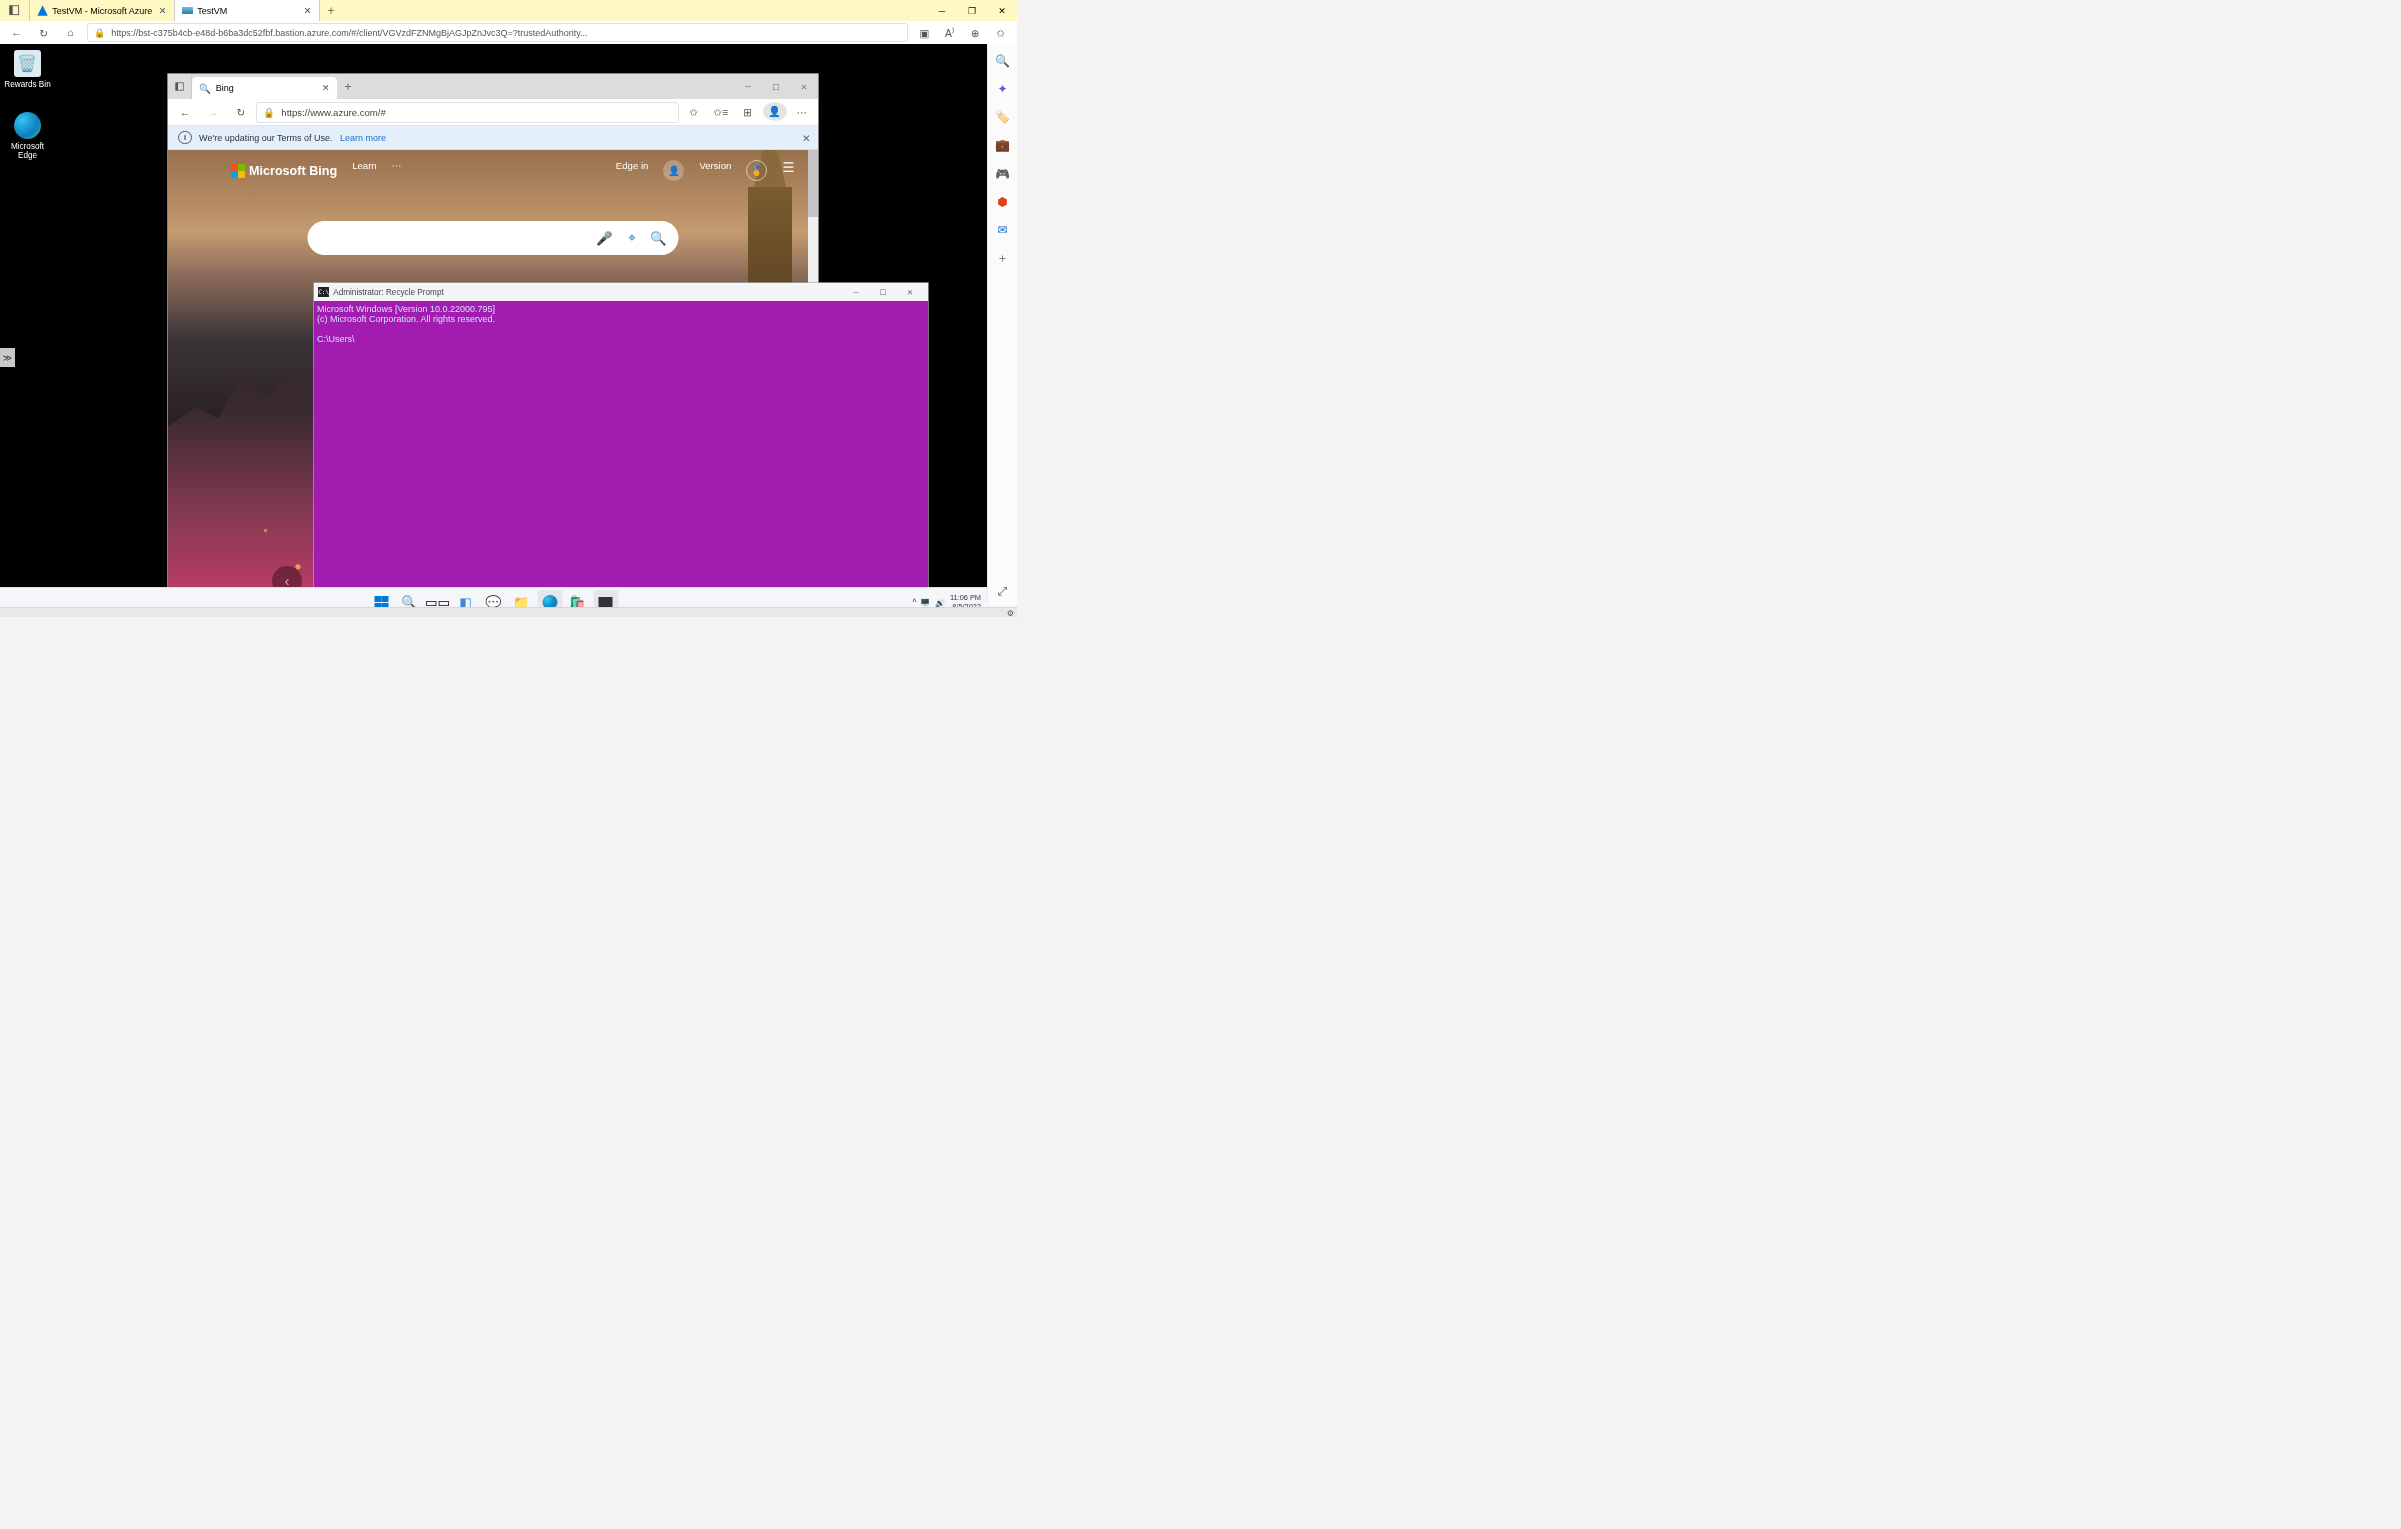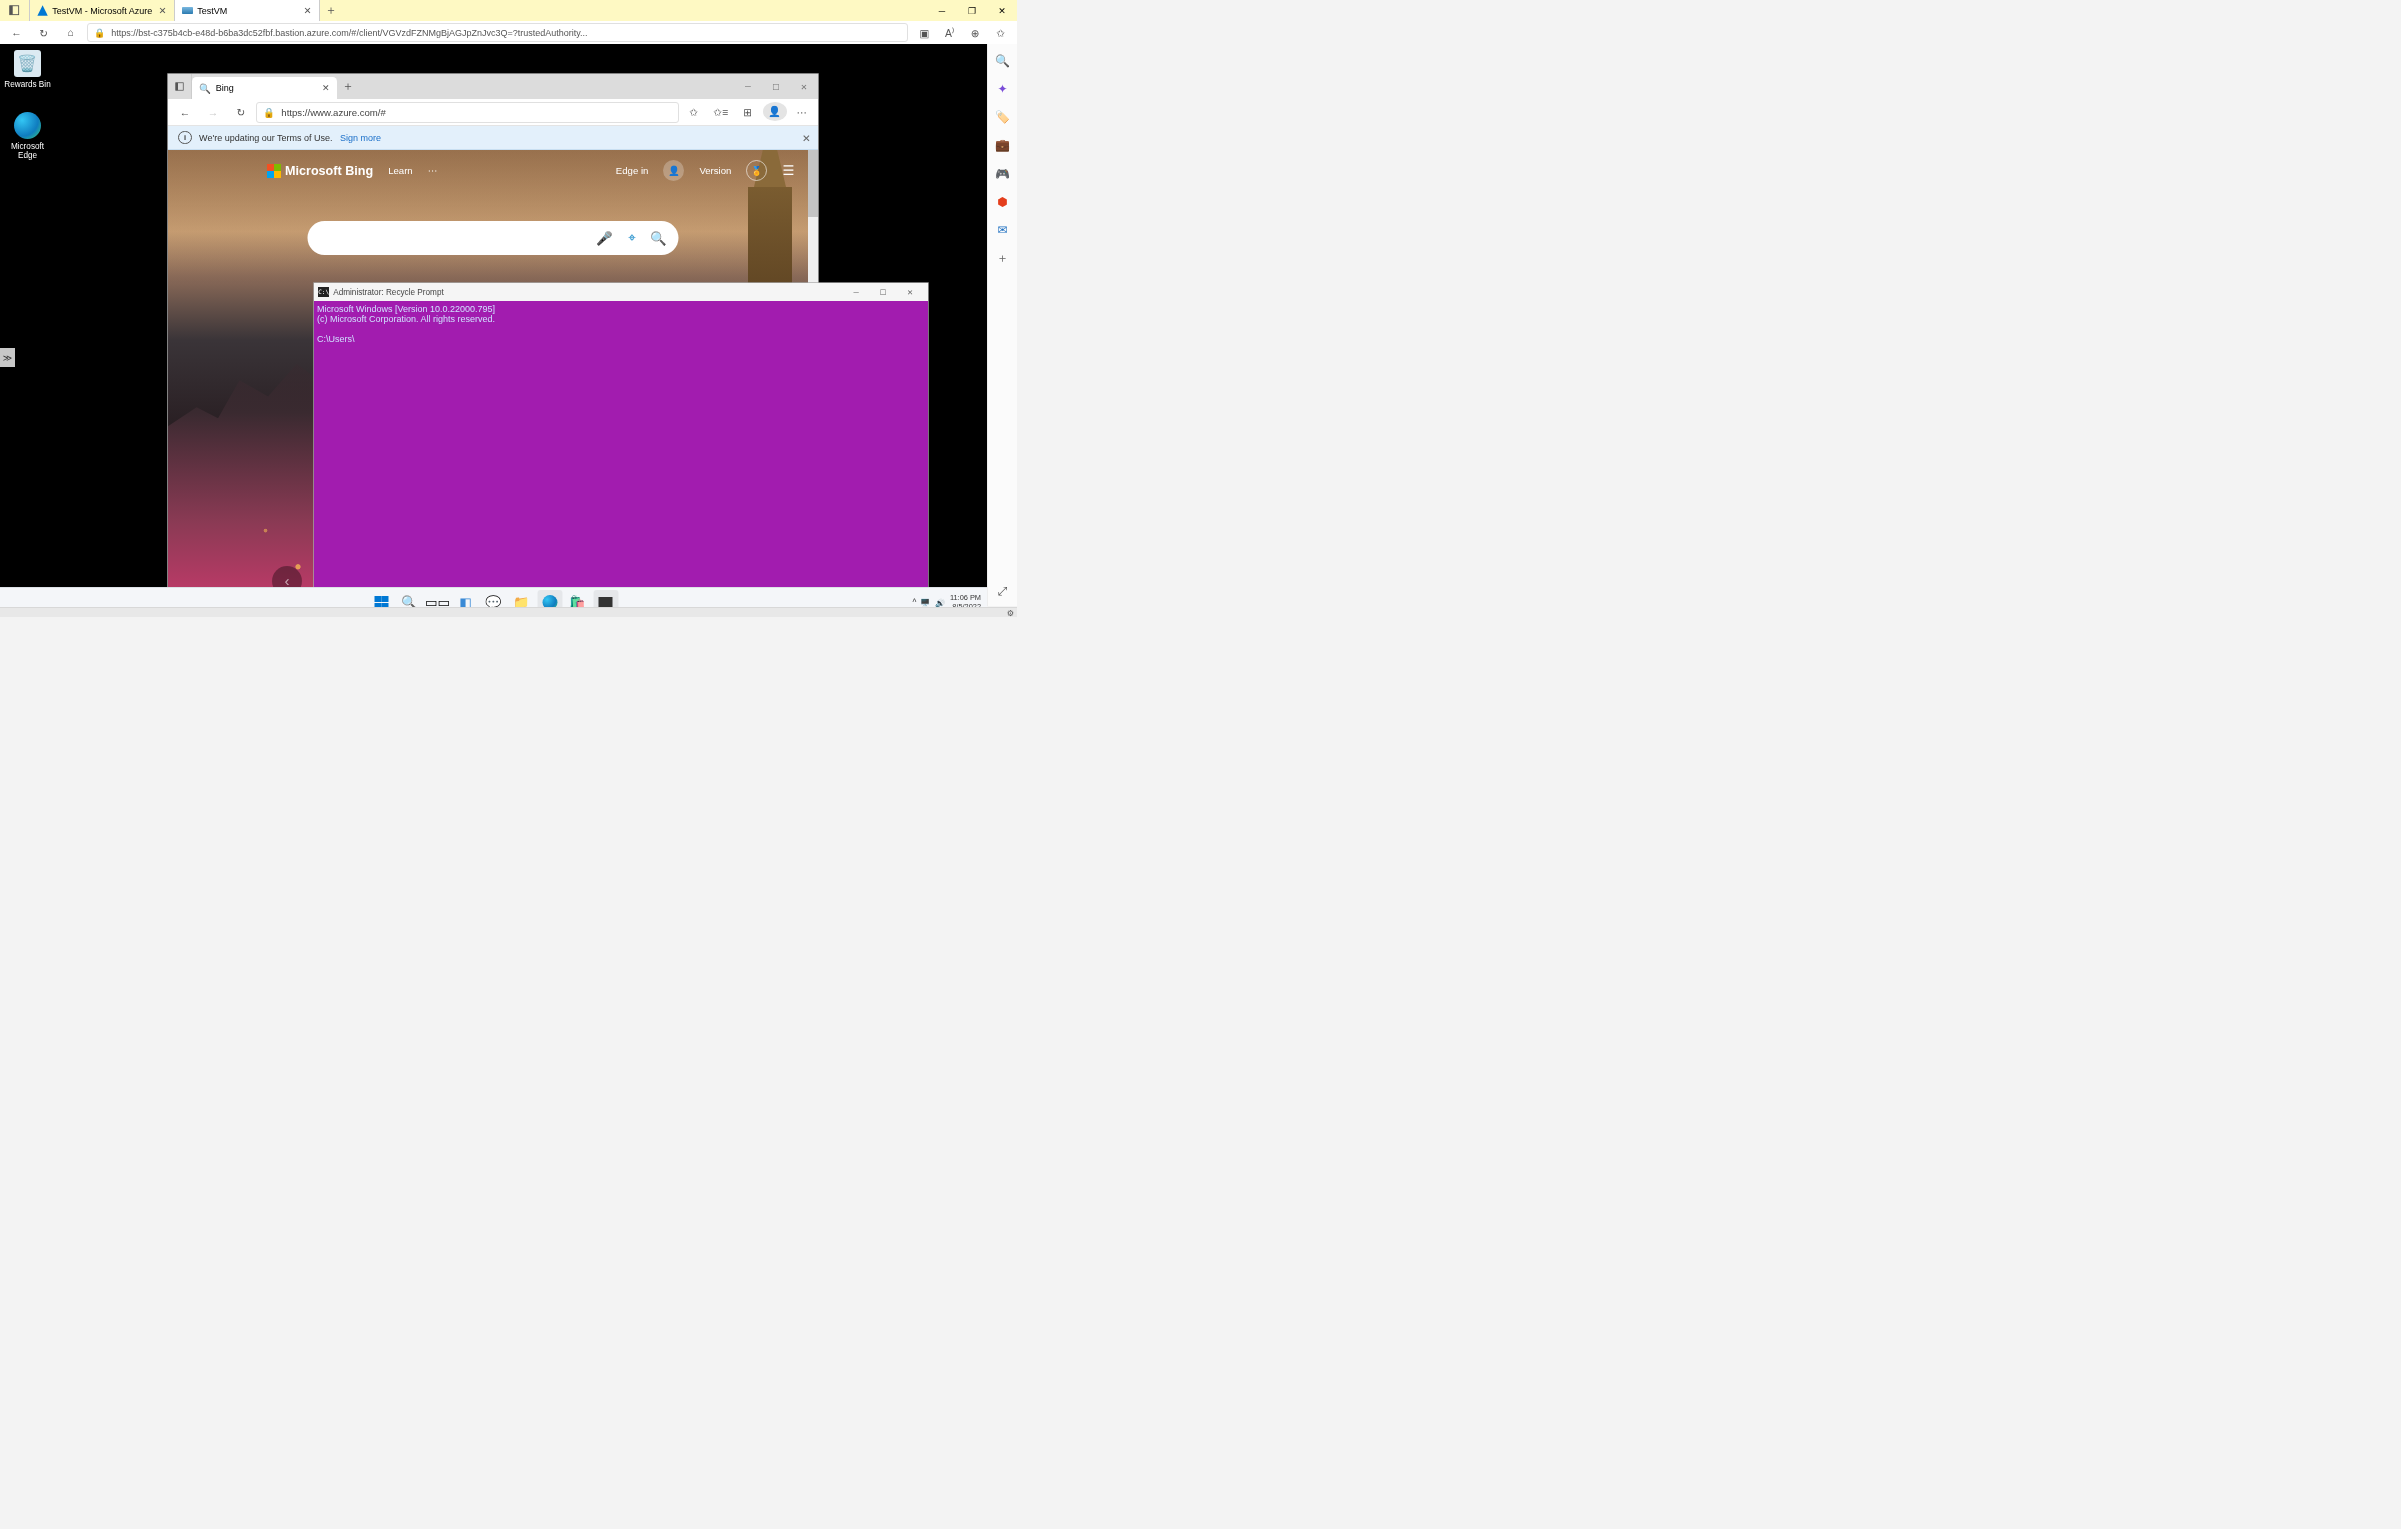--- a/index.html
+++ b/index.html
@@ -72,21 +72,21 @@
 .nightlights { position: absolute; bottom: 0; left: 0; right: 0; height: 40%; background:
   radial-gradient(circle at 20% 80%, rgba(255,200,80,0.7) 0 2.2px, transparent 3px),
   radial-gradient(circle at 30% 70%, rgba(255,200,80,0.6) 0 1.5px, transparent 2.2px),
   radial-gradient(circle at 45% 85%, rgba(255,200,80,0.6) 0 1.5px, transparent 2.2px),
   radial-gradient(circle at 60% 75%, rgba(255,200,80,0.5) 0 1.5px, transparent 2.2px),
   radial-gradient(circle at 15% 60%, rgba(255,200,80,0.5) 0 1.5px, transparent 2.2px);
 }
 .bing-scroll { position: absolute; right: 0; top: 0; width: 10.4px; height: 100%; background: #f0f0f0; }
 .bing-scroll .thumb { position: absolute; top: 0; width: 100%; height: 67px; background: #c4c4c4; }
 
-.bing-head { position: absolute; top: 10.4px; left: 0; right: 10.4px; display: flex; align-items: center; padding: 0 13.3px; gap: 15px; color: #fff; font-size: 9.6px; margin-left: 36px; }
+.bing-head { position: absolute; top: 10.4px; left: 0; right: 10.4px; display: flex; padding: 0 13.3px; gap: 15px; color: #fff; font-size: 9.6px; }
 .bing-logo { display: flex; align-items: center; gap: 4.4px; font-weight: 600; font-size: 12.6px; margin-left: 50px; }
 .ms-sq { width: 13.3px; height: 13.3px; display: grid; grid-template: 1fr 1fr / 1fr 1fr; gap: 0.7px; }
 .ms-sq span:nth-child(1){background:#f25022}.ms-sq span:nth-child(2){background:#7fba00}.ms-sq span:nth-child(3){background:#00a4ef}.ms-sq span:nth-child(4){background:#ffb900}
 .bing-head .spacer { flex: 1; }
 .signin-av { width: 21px; height: 21px; border-radius: 50%; background: rgba(255,255,255,0.25); display: flex; align-items: center; justify-content: center; }
 .reward-ic { width: 21px; height: 21px; border-radius: 50%; border: 1.5px solid rgba(255,255,255,0.6); display: flex; align-items: center; justify-content: center; font-size: 9px; }
 .ham { font-size: 13.3px; }
 
 .bing-search { position: absolute; top: 71px; left: 50%; transform: translateX(-50%); width: 371px; height: 34px; background: #fff; border-radius: 18px; display: flex; align-items: center; padding: 0 9px 0 15px; gap: 6px; }
 .bing-search input { flex: 1; border: none; outline: none; font-size: 11px; }
@@ -213,21 +213,21 @@
         <div class="nav-ico">✩</div>
         <div class="nav-ico">✩≡</div>
         <div class="nav-ico">⊞</div>
         <div class="nav-ico avatar">👤</div>
         <div class="nav-ico">⋯</div>
       </div>
     </div>
     <div class="tos-bar">
       <span class="info">i</span>
       <span>We're updating our Terms of Use.</span>
-      <a href="#">Sign more</a>
+      <a href="#">Learn more</a>
       <span class="close">✕</span>
     </div>
     <div class="bing-body">
       <div class="bing-bg">
         <div class="castle"></div>
         <div class="tower">
             <div class="spire"></div>
             <div class="body"></div>
           </div>
         <div class="nightlights"></div>

